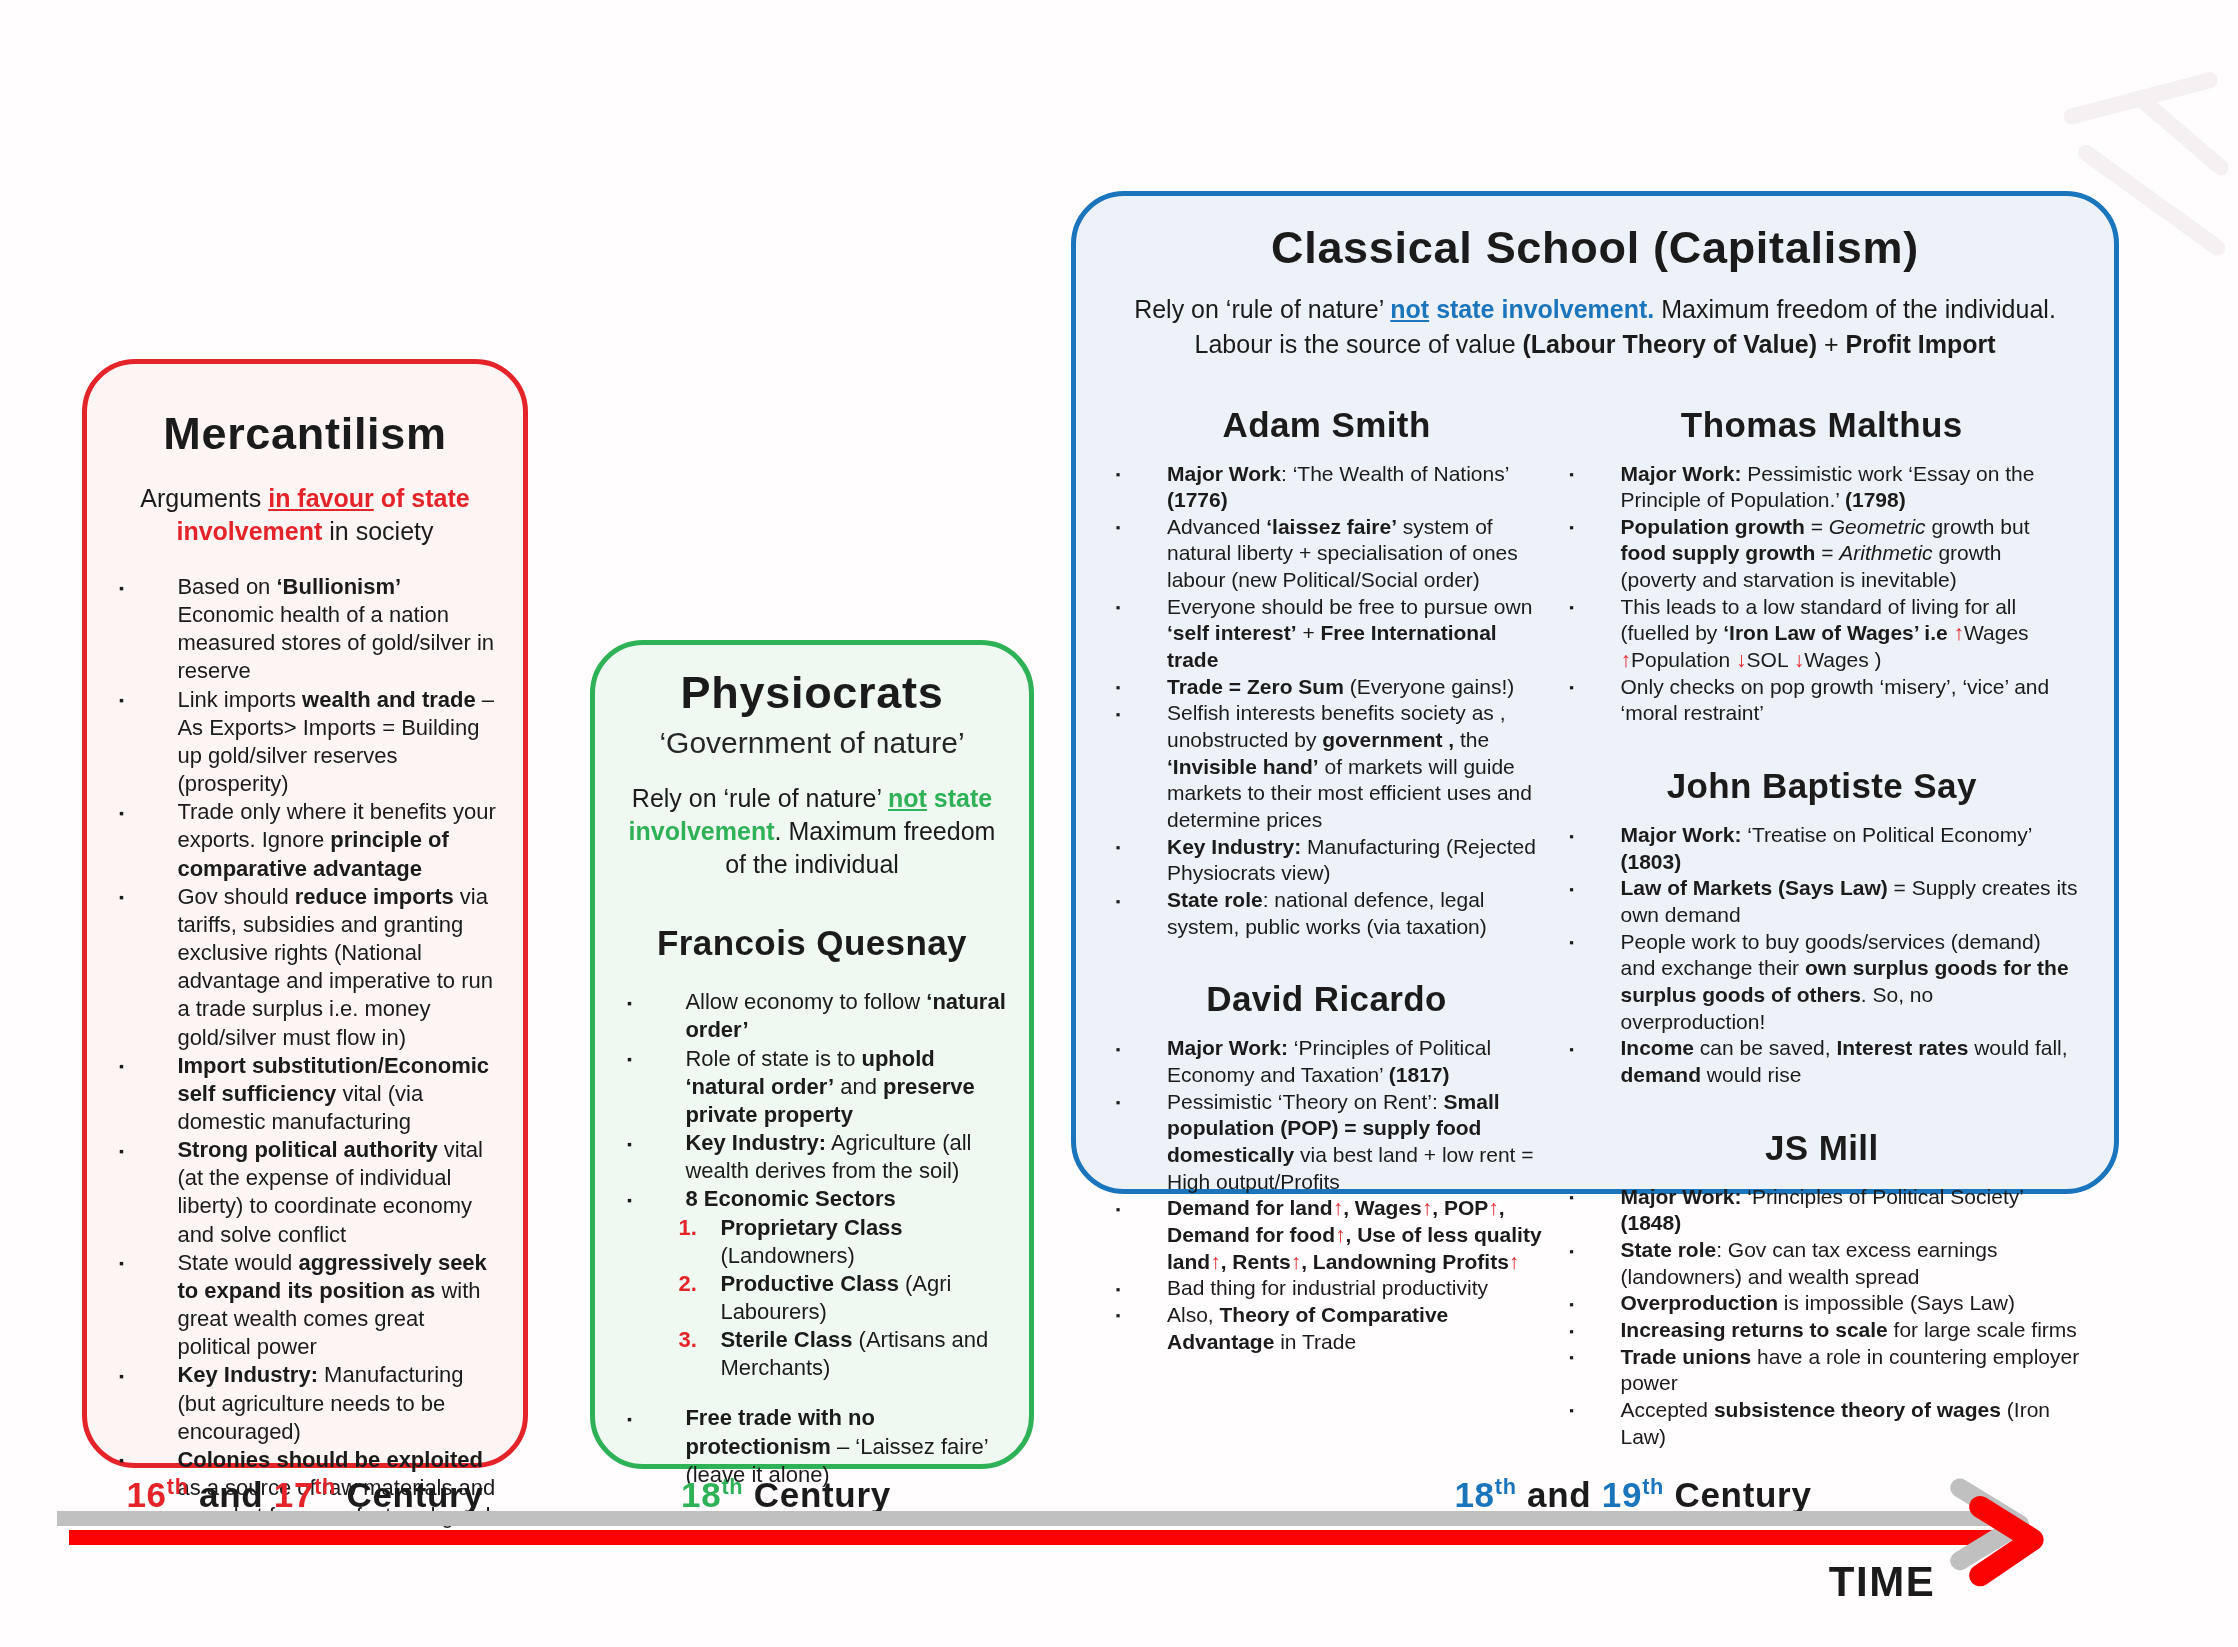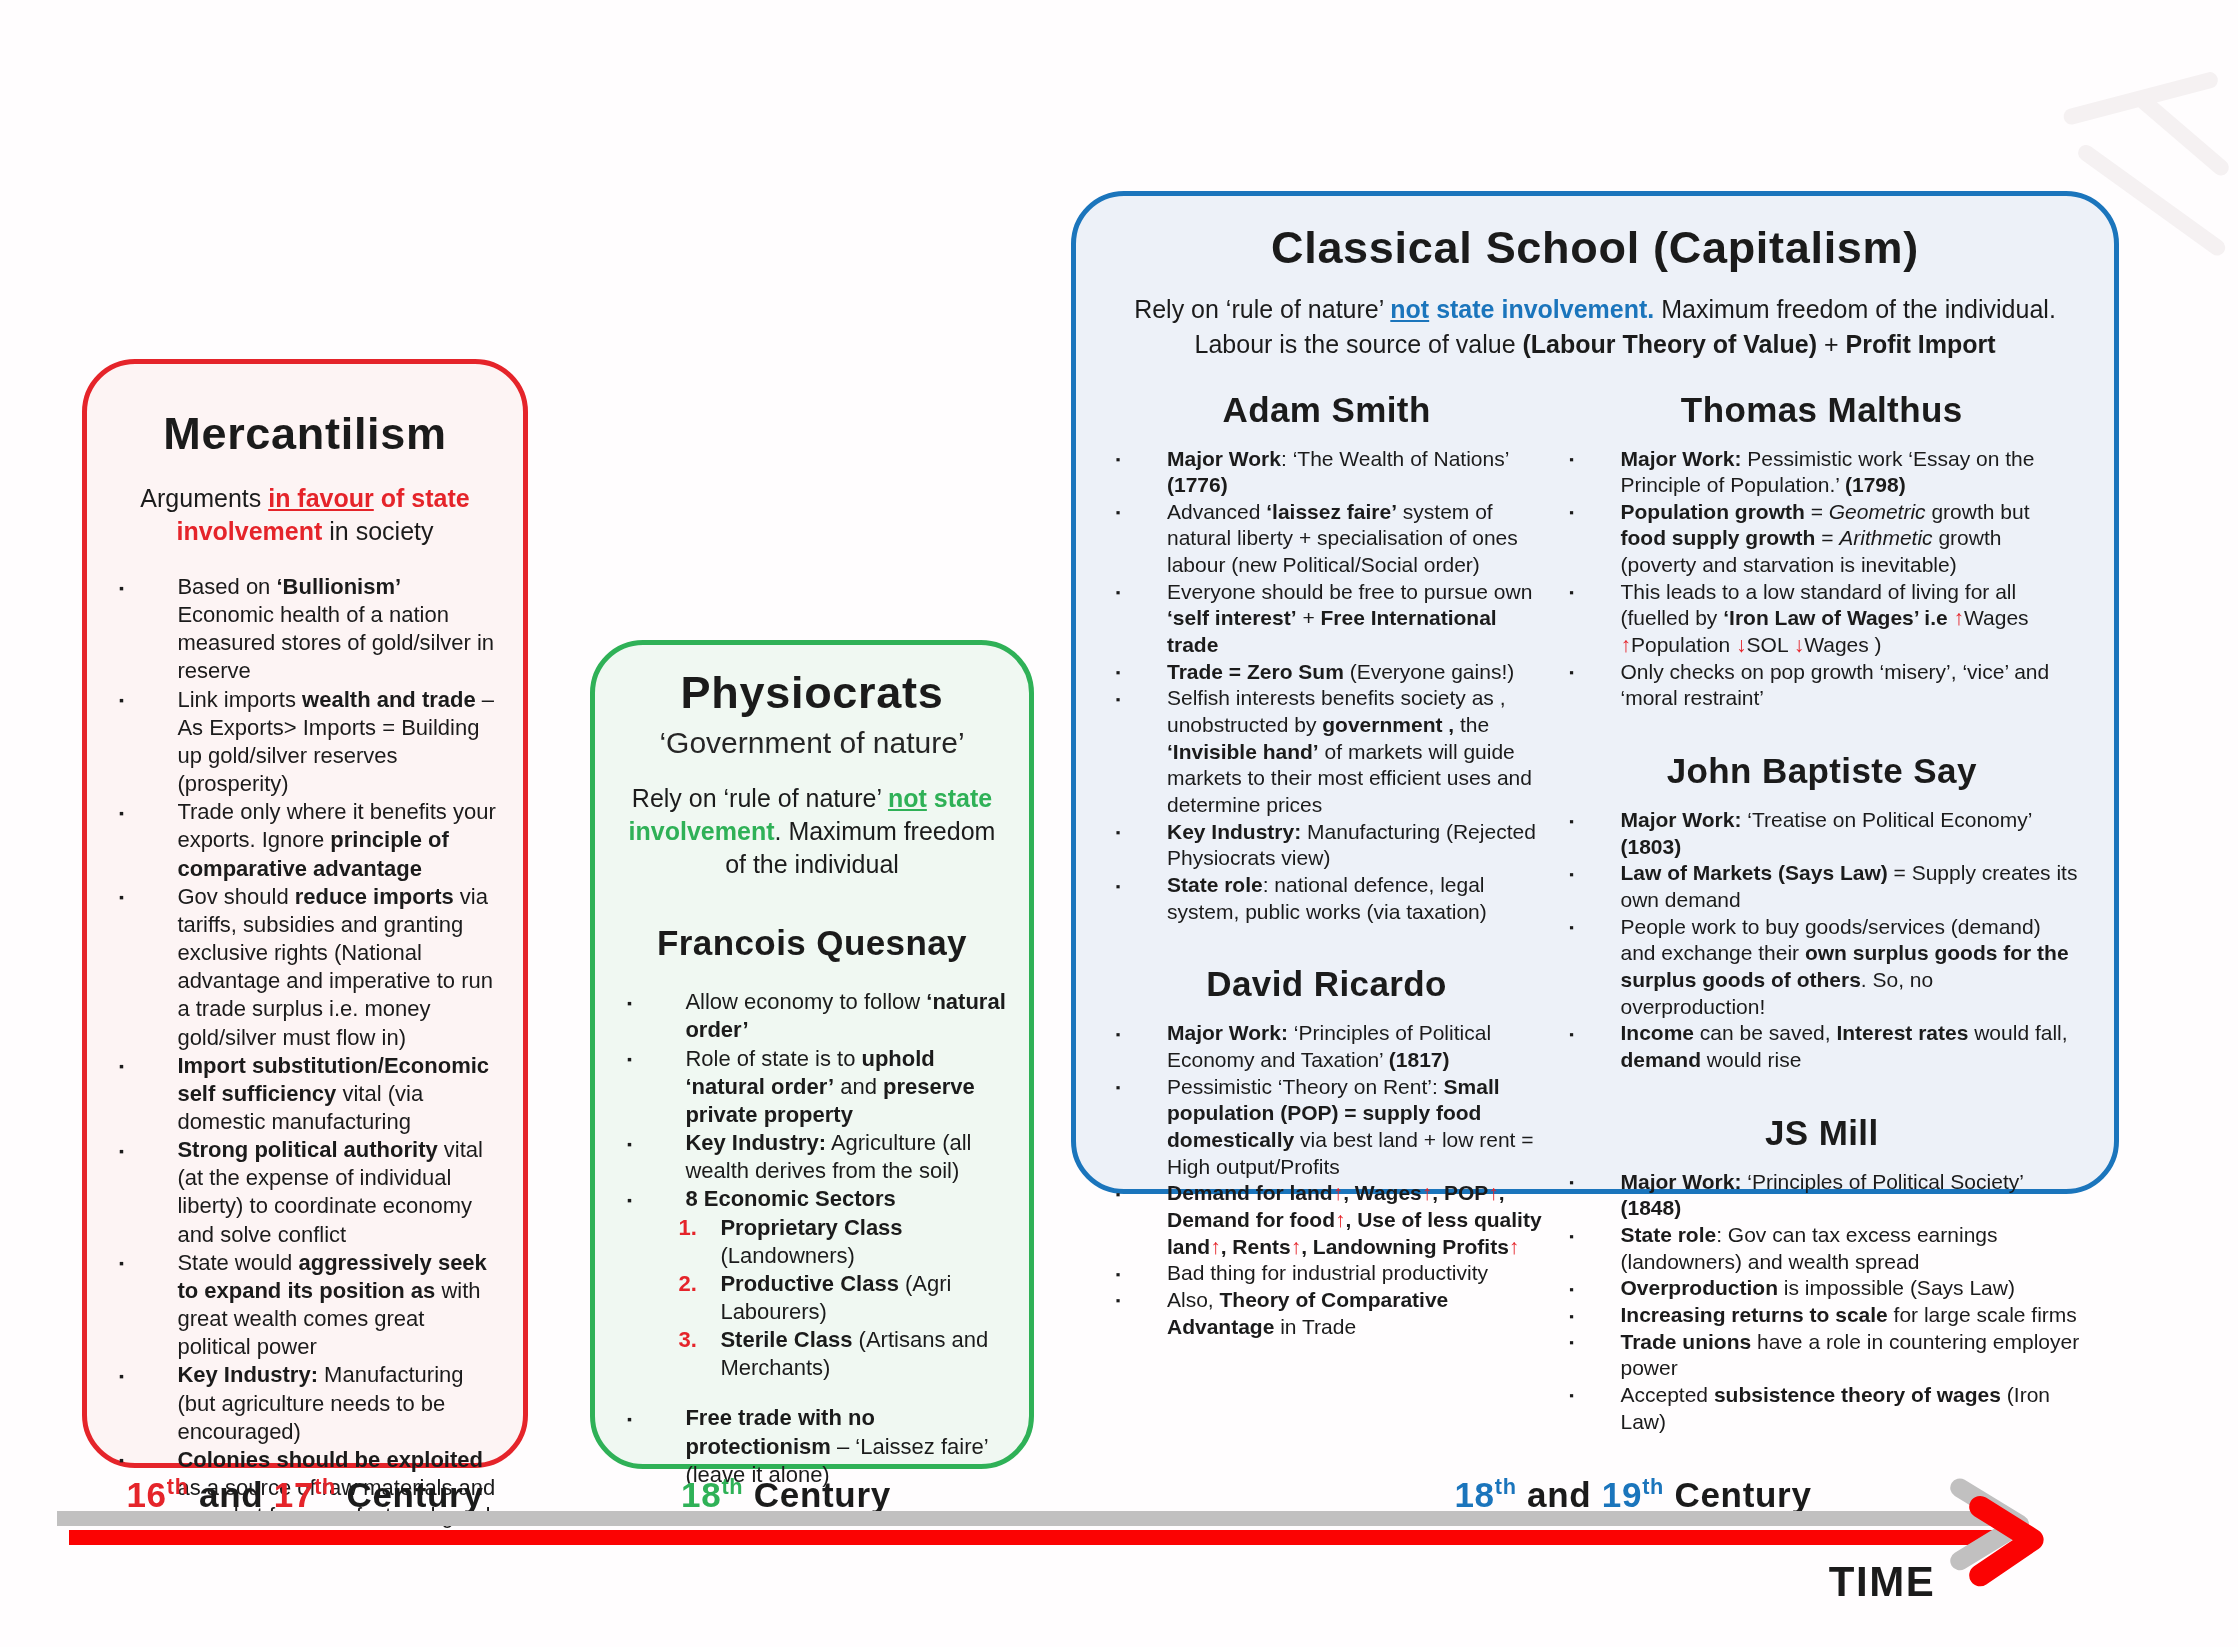--- a/index.html
+++ b/index.html
@@ -26,21 +26,21 @@
   .b-row{display:flex;}
   .b-marker{flex:0 0 70px;padding-left:11.7px;font-size:14px;padding-top:6.6px;box-sizing:border-box;}
   .b-text{flex:1;min-width:0;}
   .b-row.sub{padding-left:63px;}
   .b-row.sub .b-marker{flex:0 0 42px;padding-left:0;padding-top:0;}
   .red-marker{color:var(--red);font-weight:bold;font-size:22px;}
   .gap{margin-top:22px;}
   .u{text-decoration:underline;}
   sup{font-size:0.62em;line-height:0;text-align:center;}
   
-  .cols{display:flex;margin-top:29px;}
+  .cols{display:flex;margin-top:44px;}
   .col-left{flex:0 0 46%;padding-right:13px;box-sizing:border-box;}
   .col-right{flex:1;padding-left:7.3px;box-sizing:border-box;}
   .sec-heading{font-size:35px;font-weight:bold;text-align:center;letter-spacing:0.4px;}
   .sec + .sec{margin-top:39px;}
   #clas-box .bullets{margin-top:16px;font-size:21px;line-height:1.27;}
   #clas-box .b-marker{flex:0 0 57px;padding-left:5.8px;font-size:13px;}
   
   .century{position:absolute;top:1475px;font-size:35px;font-weight:bold;text-align:center;letter-spacing:0.7px;}
   #century-merc{left:82px;width:446px;}
   #century-phys{left:564px;width:444px;}

